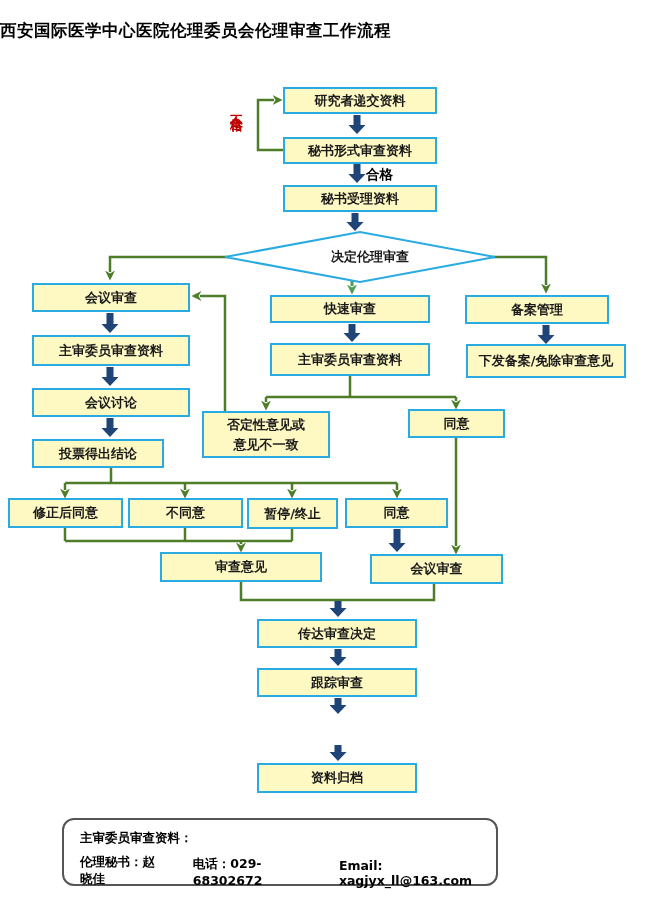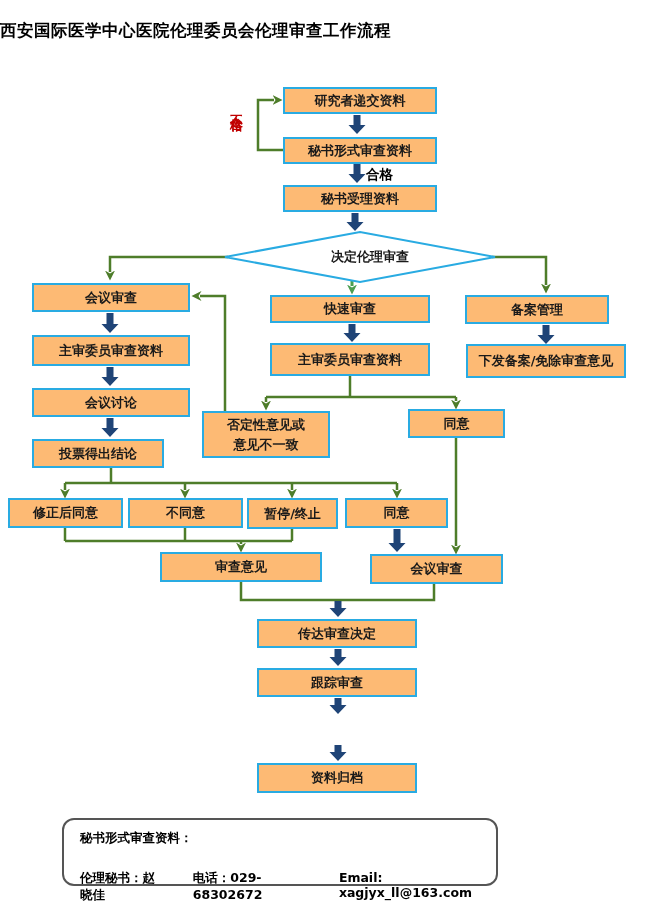--- a/index.html
+++ b/index.html
@@ -13,33 +13,33 @@
   html,body{margin:0;padding:0;background:#ffffff;}
   body{font-family:"DejaVu Sans","Liberation Sans",sans-serif;}
   .canvas{position:relative;width:651px;height:907px;background:#fff;overflow:hidden;}
   .title{position:absolute;left:0;top:20px;width:651px;text-align:left;
          font-size:16.5px;font-weight:bold;color:#000;letter-spacing:0.5px;}
   svg.lines{position:absolute;left:0;top:0;z-index:1;}
   .gl{fill:none;stroke:var(--green);stroke-width:2.5;}
   .glb{fill:none;stroke:var(--green2);stroke-width:3;}
   .na{fill:var(--navy);stroke:none;}
   .diamond{fill:#fff;stroke:var(--cyan);stroke-width:2;}
-  .node{position:absolute;z-index:2;background:#fdba74;border:2px solid var(--cyan);
+  .node{position:absolute;z-index:2;background:#fef9c3;border:2px solid var(--cyan);
         box-sizing:border-box;display:flex;align-items:center;justify-content:center;
         font-size:13px;font-weight:bold;color:var(--ink);text-align:center;
         line-height:1.5;white-space:pre-line;}
   .dtext{position:absolute;z-index:2;display:flex;align-items:center;justify-content:center;
          font-size:13px;font-weight:bold;color:var(--ink);}
   .lab-reject{position:absolute;z-index:3;color:var(--red);font-size:13px;font-weight:bold;
               writing-mode:vertical-rl;text-orientation:upright;letter-spacing:2px;line-height:1;}
   .lab-pass{position:absolute;z-index:3;color:#000;font-size:13.5px;font-weight:bold;}
   .contact{position:absolute;left:62px;top:818px;width:436px;height:68px;z-index:2;
            border:2px solid #555;border-radius:12px;box-sizing:border-box;
            padding:10px 0 0 16px;font-size:12.5px;font-weight:bold;color:#000;}
-  .contact .row{margin-top:23px;display:flex;column-gap:26px;flex-wrap:nowrap;}
+  .contact .row{margin-top:7px;display:flex;column-gap:26px;flex-wrap:nowrap;align-items:flex-end;}
 </style>
 </head>
 <body>
 
 <div class="canvas">
 
   <div class="title">西安国际医学中心医院伦理委员会伦理审查工作流程</div>
 
   <svg class="lines" width="651" height="907" viewBox="0 0 651 907">
     <defs>
@@ -130,21 +130,21 @@
   <div class="node" style="left:345px;top:498px;width:103px;height:30px">同意</div>
 
   <div class="node" style="left:160px;top:552px;width:162px;height:30px">审查意见</div>
   <div class="node" style="left:370px;top:554px;width:133px;height:30px">会议审查</div>
 
   <div class="node" style="left:257px;top:619px;width:160px;height:29px">传达审查决定</div>
   <div class="node" style="left:257px;top:668px;width:160px;height:29px">跟踪审查</div>
   <div class="node" style="left:257px;top:763px;width:160px;height:30px">资料归档</div>
 
   <div class="contact">
-    <div>秘书形式审查资料：</div>
+    <div>主审委员审查资料：</div>
     <div class="row">
       <span>伦理秘书：赵晓佳</span>
       <span>电话：029-68302672</span>
       <span>Email: xagjyx_ll@163.com</span>
     </div>
   </div>
 
 </div>
 
 </body></html>

